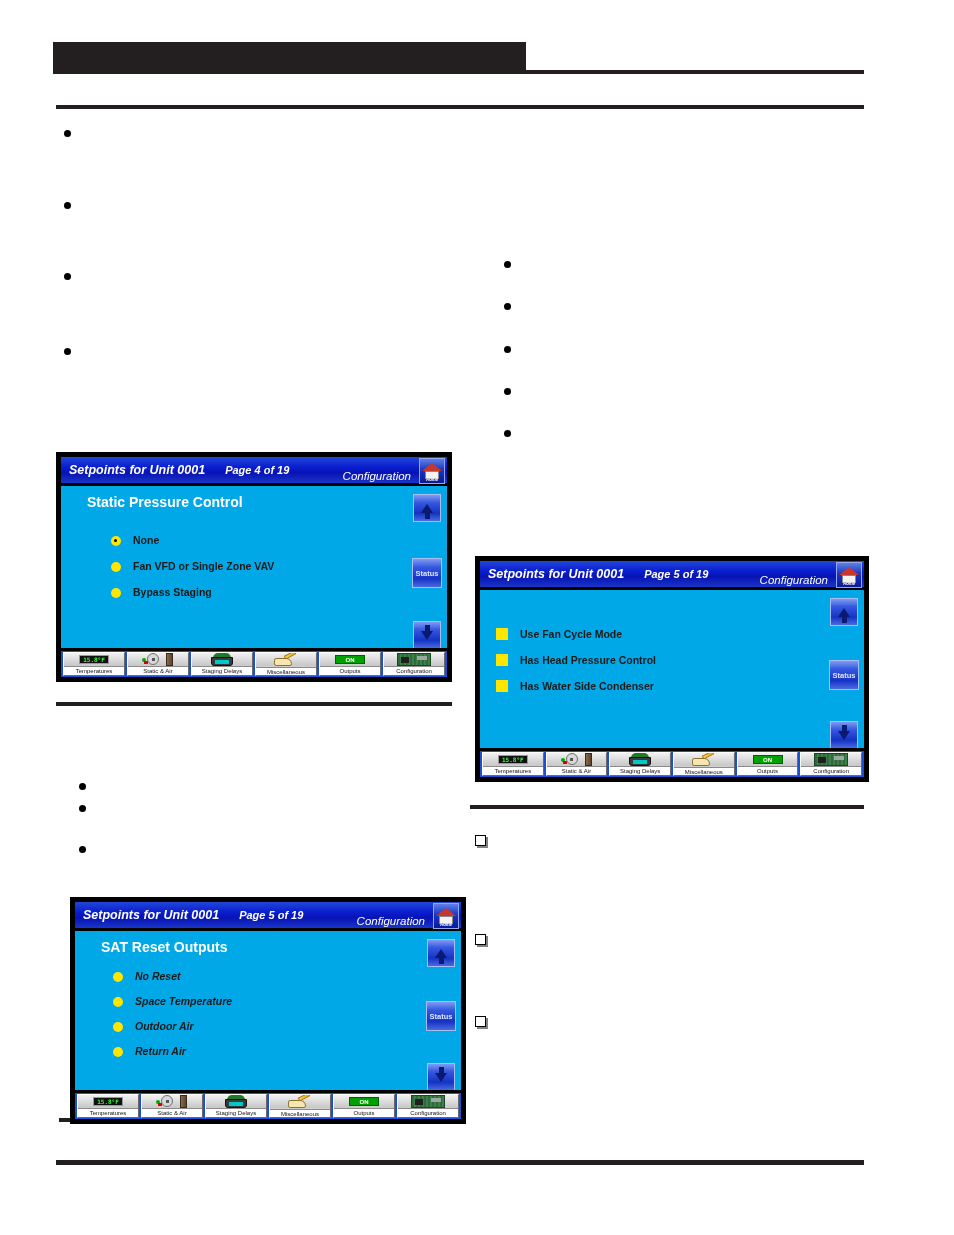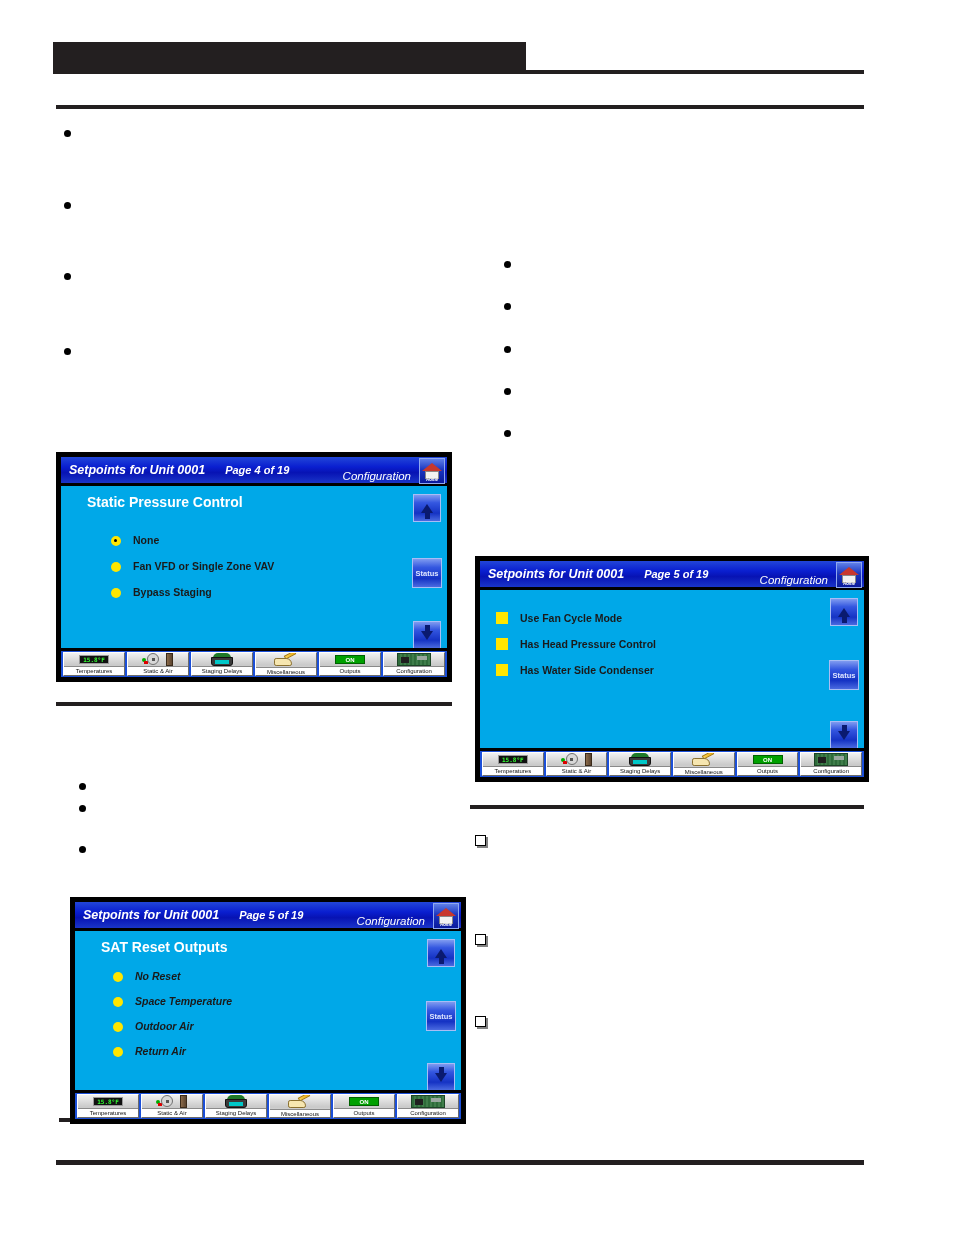--- a/index.html
+++ b/index.html
@@ -143,21 +143,21 @@
     white-space: nowrap;
   }
   .opt-list {
     position: absolute;
     left: 50px;
     top: 34px;
     right: 60px;
   }
   .opt-list.checks {
     left: 16px;
-    top: 8px;
+    top: 24px;
   }
   .opt-row {
     display: flex;
     align-items: flex-end;
     height: 26px;
   }
   .radio {
     width: 10px; height: 10px;
     border-radius: 50%;
     background: #ffe600;

